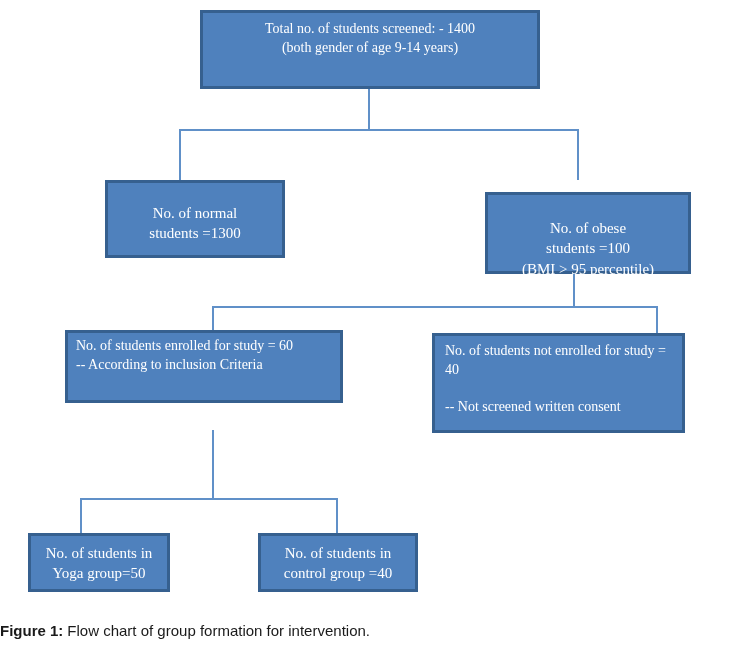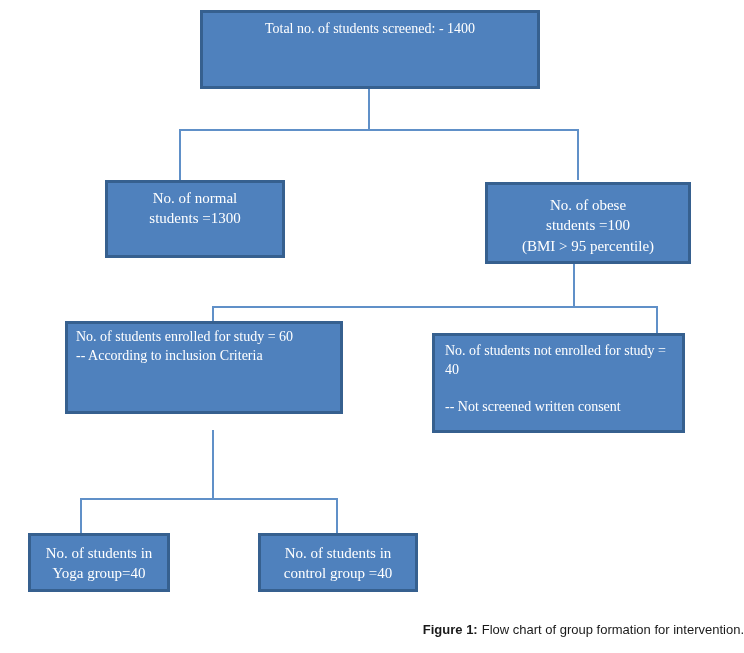--- a/index.html
+++ b/index.html
@@ -24,32 +24,32 @@
     border: 3px solid var(--box-border);
     box-sizing: border-box;
     color: var(--box-text);
     line-height: 1.35;
   }
   .box.centered { text-align: center; }
   .box.leftal { text-align: left; }
   .line { min-height: 1.3em; }
   .connector { position: absolute; background: var(--connector); }
   #box-screened   { left: 200px; top:  10px; width: 340px; height: 79px;  font-size: 14px; padding-top: 7px; }
-  #box-normal     { left: 105px; top: 180px; width: 180px; height: 78px;  font-size: 15px; padding-top: 5px; }
-  #box-obese      { left: 485px; top: 182px; width: 206px; height: 82px;  font-size: 15px; padding-top: 10px; }
-  #box-enrolled   { left:  65px; top: 321px; width: 278px; height: 93px;  font-size: 14px; padding: 4px 6px 0 8px; }
+  #box-normal     { left: 105px; top: 180px; width: 180px; height: 78px;  font-size: 15px; padding-top: 20px; }
+  #box-obese      { left: 485px; top: 192px; width: 206px; height: 82px;  font-size: 15px; padding-top: 23px; }
+  #box-enrolled   { left:  65px; top: 330px; width: 278px; height: 73px;  font-size: 14px; padding: 4px 6px 0 8px; }
   #box-notenrolled{ left: 432px; top: 333px; width: 253px; height: 100px; font-size: 14px; padding: 6px 6px 0 10px; }
   #box-yoga       { left:  28px; top: 533px; width: 142px; height: 59px;  font-size: 15px; padding-top: 7px; }
   #box-control    { left: 258px; top: 533px; width: 160px; height: 59px;  font-size: 15px; padding-top: 7px; }
   #caption {
     position: absolute;
     left: 0; top: 622px; width: 744px;
-    text-align: right;
+    text-align: left;
     font-family: "Liberation Sans", "DejaVu Sans", sans-serif;
-    font-size: 13px;
+    font-size: 15px;
     color: var(--caption-text);
   }
   #caption .caption-label { font-weight: bold; }
   #caption .caption-text { margin-left: 4px; }
 </style>
 </head>
 <body>
 
 <div id="figure-canvas">
 
@@ -61,20 +61,21 @@
   <div class="connector" style="left:212px; top:306px; width:446px; height:2px;"></div>
   <div class="connector" style="left:212px; top:306px; width:2px;   height:31px;"></div>
   <div class="connector" style="left:656px; top:306px; width:2px;   height:27px;"></div>
   <div class="connector" style="left:212px; top:430px; width:2px;   height:70px;"></div>
   <div class="connector" style="left:80px;  top:498px; width:258px; height:2px;"></div>
   <div class="connector" style="left:80px;  top:498px; width:2px;   height:35px;"></div>
   <div class="connector" style="left:336px; top:498px; width:2px;   height:35px;"></div>
 
   <div class="box centered" id="box-screened">
     <div class="line">Total no. of students screened: - 1400</div>
+    <div class="line">(both gender of age 9-14 years)</div>
   </div>
 
   <div class="box centered" id="box-normal">
     <div class="line">No. of normal</div>
     <div class="line">students =1300</div>
   </div>
 
   <div class="box centered" id="box-obese">
     <div class="line">No. of obese</div>
     <div class="line">students =100</div>
@@ -88,21 +89,21 @@
   </div>
 
   <div class="box leftal" id="box-notenrolled">
     <div class="line">No. of students not enrolled for study = 40</div>
     <div class="line"></div>
     <div class="line">-- Not screened written consent</div>
   </div>
 
   <div class="box centered" id="box-yoga">
     <div class="line">No. of students in</div>
-    <div class="line">Yoga group=40</div>
+    <div class="line">Yoga group=50</div>
   </div>
 
   <div class="box centered" id="box-control">
     <div class="line">No. of students in</div>
     <div class="line">control group =40</div>
   </div>
 
   <div id="caption">
     <span class="caption-label">Figure 1:</span><span class="caption-text">Flow chart of group formation for intervention.</span>
   </div>

